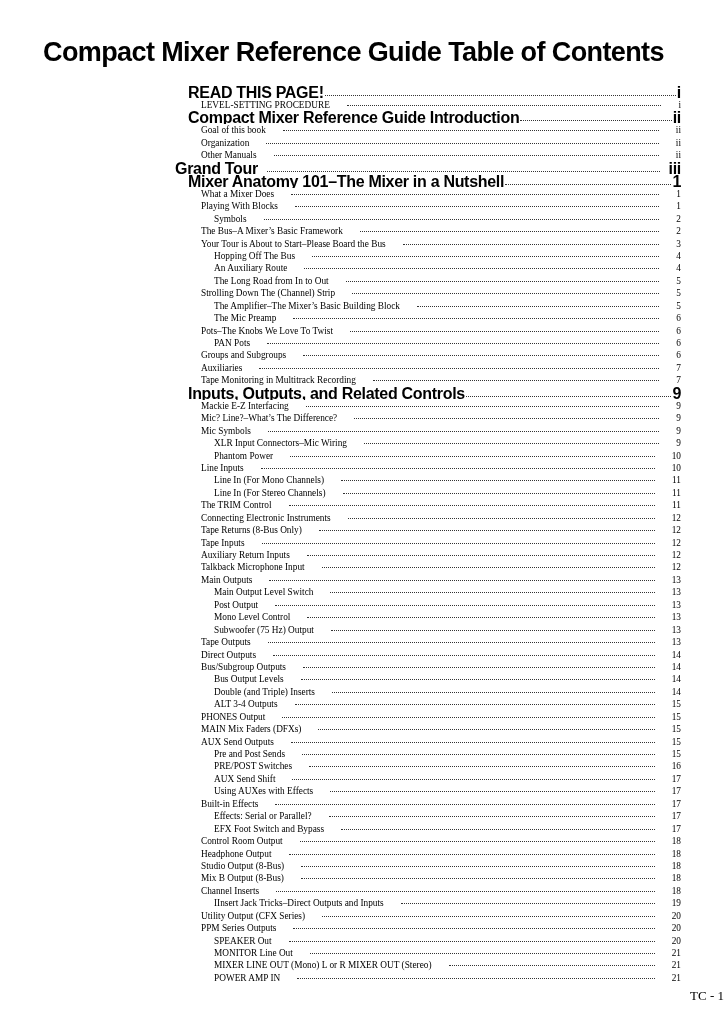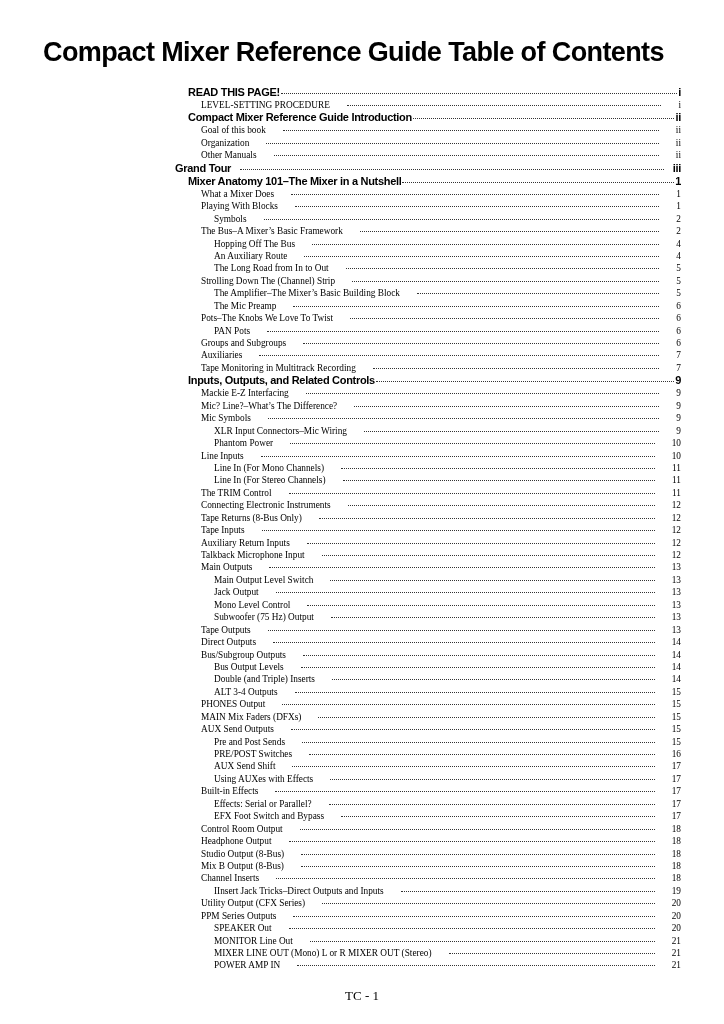--- a/index.html
+++ b/index.html
@@ -13,27 +13,27 @@
   .row {
     display: flex; align-items: baseline; height: 12.45px; line-height: 12.45px;
     white-space: nowrap; overflow: hidden;
   }
   .row .label { flex: 0 0 auto; }
   .row .leader {
     flex: 1 1 auto; overflow: hidden; margin: 0 1px;
     border-bottom: 1px dotted #333; height: 0; align-self: baseline; transform: translateY(-2px);
   }
   .row .page { flex: 0 0 auto; text-align: right; }
-  .lvl0, .lvl1 { font-family: "Liberation Sans", sans-serif; font-weight: bold; font-size: 11px; letter-spacing: -0.3px; justify-content: center; }
+  .lvl0, .lvl1 { font-family: "Liberation Sans", sans-serif; font-weight: bold; font-size: 16px; letter-spacing: -0.3px; justify-content: center; }
   .lvl0 { padding-left: 0; height: 13px; line-height: 13px; gap: 8px; }
   .lvl1 { padding-left: 13px; height: 13px; line-height: 13px; }
   .lvl2 { font-family: "Liberation Serif", serif; font-size: 9.3px; padding-left: 26px; gap: 16px; }
   .lvl3 { font-family: "Liberation Serif", serif; font-size: 9.3px; padding-left: 39px; gap: 16px; }
   .footer {
-    position: absolute; left: 0; width: 724px; top: 988px; text-align: center;
+    position: absolute; left: 0; width: 724px; top: 988px; text-align: right;
     font-family: "Liberation Serif", serif; font-size: 13px;
   }
 </style>
 </head>
 <body>
 
 <div class="title">Compact Mixer Reference Guide Table of Contents</div>
 
 <div class="toc" id="toc">
     <div class="row lvl1">
@@ -89,20 +89,25 @@
     <div class="row lvl3">
       <span class="label">Symbols</span>
       <span class="leader"></span>
       <span class="page">2</span>
     </div>
     <div class="row lvl2">
       <span class="label">The Bus–A Mixer’s Basic Framework</span>
       <span class="leader"></span>
       <span class="page">2</span>
     </div>
+    <div class="row lvl2">
+      <span class="label">Your Tour is About to Start–Please Board the Bus</span>
+      <span class="leader"></span>
+      <span class="page">3</span>
+    </div>
     <div class="row lvl3">
       <span class="label">Hopping Off The Bus</span>
       <span class="leader"></span>
       <span class="page">4</span>
     </div>
     <div class="row lvl3">
       <span class="label">An Auxiliary Route</span>
       <span class="leader"></span>
       <span class="page">4</span>
     </div>
@@ -230,21 +235,21 @@
       <span class="label">Main Outputs</span>
       <span class="leader"></span>
       <span class="page">13</span>
     </div>
     <div class="row lvl3">
       <span class="label">Main Output Level Switch</span>
       <span class="leader"></span>
       <span class="page">13</span>
     </div>
     <div class="row lvl3">
-      <span class="label">Jack Output</span>
+      <span class="label">Post Output</span>
       <span class="leader"></span>
       <span class="page">13</span>
     </div>
     <div class="row lvl3">
       <span class="label">Mono Level Control</span>
       <span class="leader"></span>
       <span class="page">13</span>
     </div>
     <div class="row lvl3">
       <span class="label">Subwoofer (75 Hz) Output</span>

